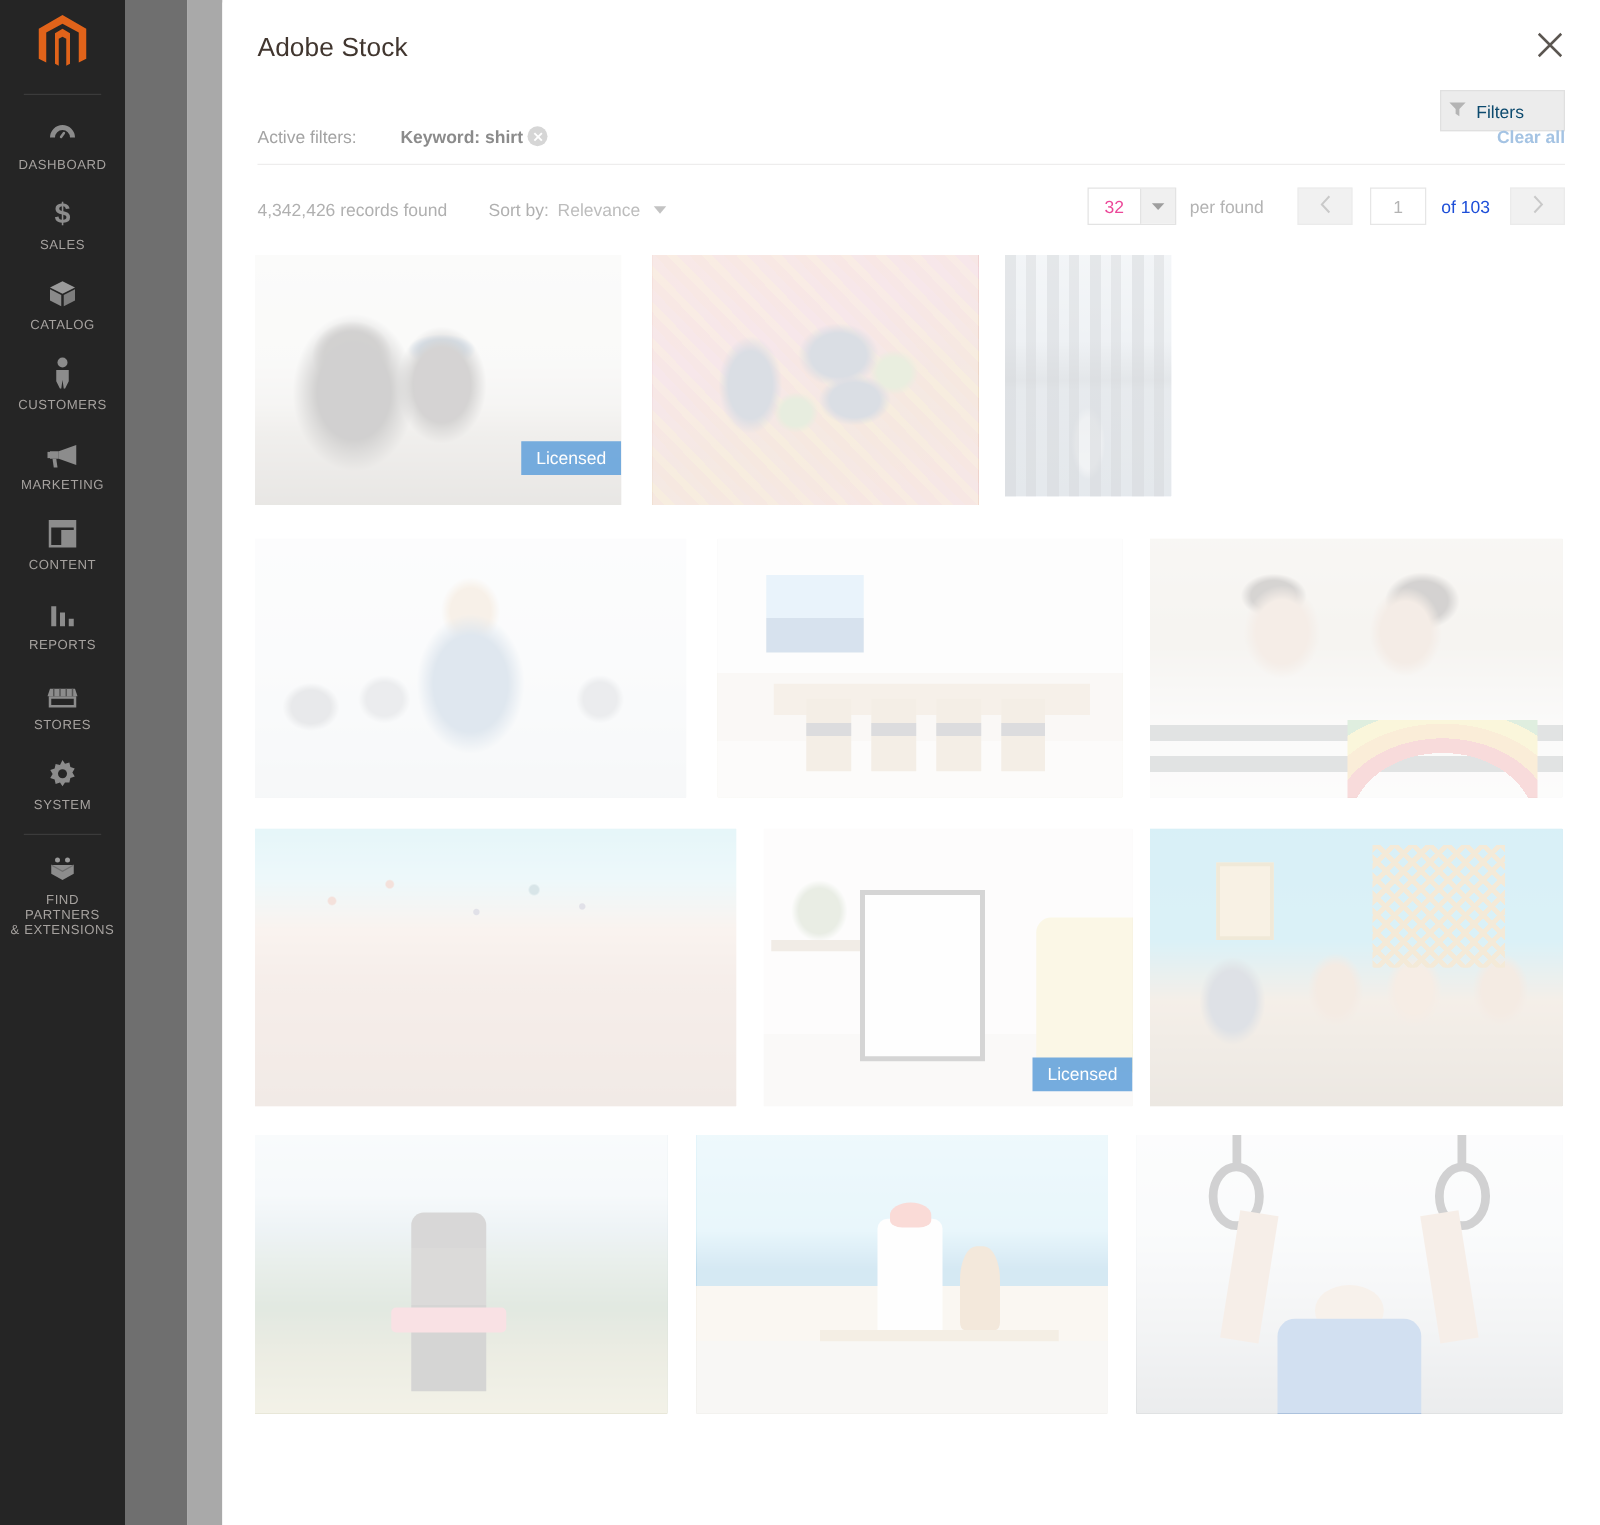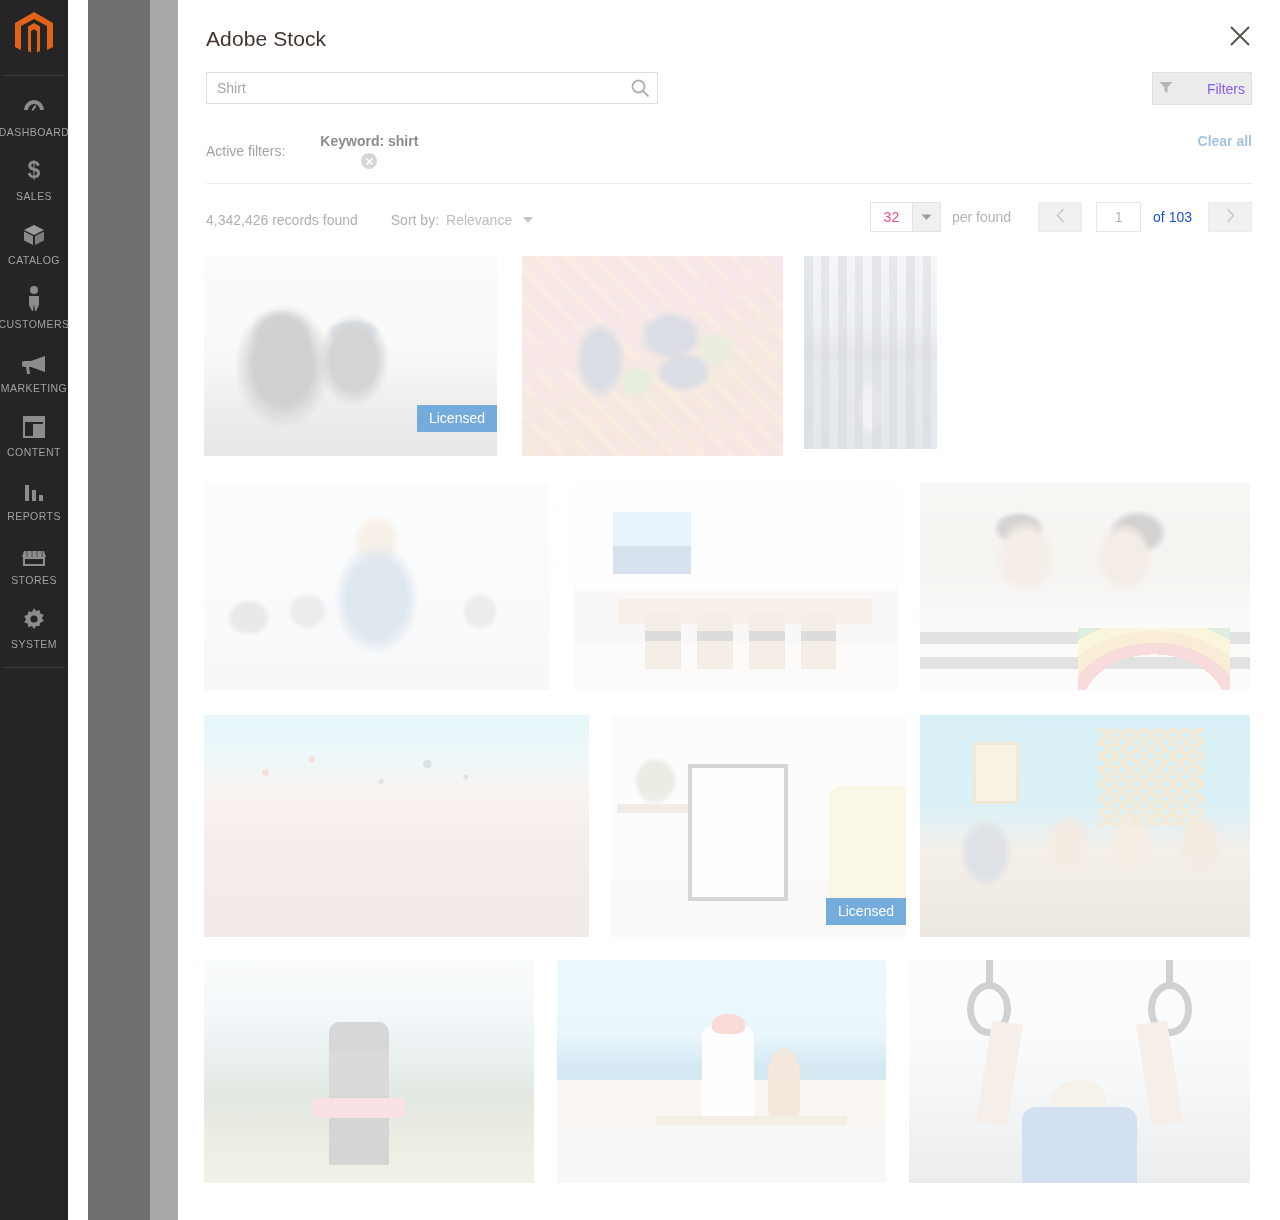--- a/index.html
+++ b/index.html
@@ -8,21 +8,21 @@
     width: 1280px; height: 1220px;
     overflow: hidden;
     font-family: "Liberation Sans", sans-serif;
     background: #ffffff;
   }
 
   
   #app { position: relative; width: 1280px; height: 1220px; background: #fff; }
 
   .admin-sidebar {
-    position: absolute; left: 0; top: 0; width: 68px; height: 1220px;
+    position: absolute; left: 0; top: 0; width: 100px; height: 1220px;
     background: #252525;
     display: flex; flex-direction: column; align-items: center;
   }
   .logo-wrap {
     height: 70px; display: flex; align-items: center; justify-content: center;
     width: 100%;
   }
   .logo-sep {
     width: 62px; height: 1px; background: #3b3b3b; margin: 5px 0 8px 0;
   }
@@ -99,35 +99,35 @@
   .search-input::placeholder { color: #a6a6a6; }
   .search-icon-btn {
     position: absolute; right: 4px; top: 3px;
     width: 28px; height: 26px; border: none; background: none; cursor: pointer;
     display: flex; align-items: center; justify-content: center; padding: 0;
   }
   .filters-btn {
     position: absolute; right: 28px; top: 0;
     width: 100px; height: 33px;
     background: #ececec; border: 1px solid #e0e0e0;
-    display: flex; align-items: center; justify-content: space-between; gap: 8px;
-    cursor: pointer; font-size: 14px; color: #8b5cf6;
+    display: flex; align-items: center; justify-content: flex-start; gap: 8px;
+    cursor: pointer; font-size: 14px; color: #0c4a6e;
     font-family: "Liberation Sans", sans-serif;
   }
 
   .filters-bar {
     margin: 29px 28px 0 28px;
     border-bottom: 1px solid #eeeded;
     padding-bottom: 14px;
     display: flex; align-items: center;
     position: relative;
   }
   .af-label { font-size: 14px; color: #a3a3a3; }
   .af-chip {
-    margin-left: 35px; display: flex; align-items: center; gap: 4px; flex-direction: column;
+    margin-left: 35px; display: flex; align-items: center; gap: 4px;
   }
   .af-chip-text { font-size: 14px; color: #8b8b8b; font-weight: bold; }
   .af-chip-x {
     width: 16px; height: 16px; border-radius: 50%; background: #d6d6d6;
     display: flex; align-items: center; justify-content: center; cursor: pointer;
   }
   .clear-all {
     position: absolute; right: 0; top: 0;
     font-size: 14px; color: #a4c3e3; text-decoration: none; font-weight: bold;
     cursor: pointer;
@@ -445,44 +445,47 @@
         <svg width="24" height="24" viewBox="0 0 24 24">
             <path d="M12 1l2 3 3.5-1 .8 3.6 3.5 1.2-1.9 3.2 1.9 3.2-3.5 1.2-.8 3.6L14 19l-2 3-2-3-3.5 1.2-.8-3.6L2.2 15.4 4.1 12.2 2.2 9 5.7 7.8 6.5 4.2 10 5z" fill="#8c8c8c"></path>
             <circle cx="12" cy="12" r="3.6" fill="#252525"></circle>
           </svg>
       </span>
       <span class="nav-label">SYSTEM</span>
     </a>
 
     <div class="nav-sep"></div>
 
+    <a class="nav-item">
+      <span class="nav-icon">
+        <svg width="26" height="24" viewBox="0 0 26 24">
+            <circle cx="9" cy="5" r="2" fill="#9a9a9a"></circle>
+            <circle cx="17" cy="5" r="2" fill="#9a9a9a"></circle>
+            <path d="M4 9h18v7l-9 5-9-5z" fill="#8c8c8c"></path>
+            <path d="M4 9l9 5 9-5" fill="none" stroke="#6e6e6e" stroke-width="1"></path>
+          </svg>
+      </span>
+      <span class="nav-label" style="white-space:pre-line">FIND PARTNERS
+&amp; EXTENSIONS</span>
+    </a>
   </nav>
 
   <div class="modal">
     <div class="modal-inner">
 
       <div class="modal-head">
         <h1 class="modal-title">Adobe Stock</h1>
         <button class="close-btn" aria-label="Close">
           <svg width="22" height="22" viewBox="0 0 22 22">
               <path d="M2 2 L20 20 M20 2 L2 20" stroke="#5b5651" stroke-width="2" fill="none"></path>
             </svg>
         </button>
       </div>
 
       <div class="search-row">
-        <div class="search-box">
-          <input class="search-input" type="text" value="Shirt" placeholder="Search" style="">
-          <button class="search-icon-btn" aria-label="Search">
-            <svg width="20" height="20" viewBox="0 0 20 20">
-                <circle cx="8.5" cy="8.5" r="6" fill="none" stroke="#b0b0b0" stroke-width="1.8"></circle>
-                <path d="M13 13 L18.5 18.5" stroke="#b0b0b0" stroke-width="1.8"></path>
-              </svg>
-          </button>
-        </div>
         <button class="filters-btn">
           <span>
             <svg width="14" height="13" viewBox="0 0 14 13">
                 <path d="M0.5 1h13l-5 5.2V12l-3-2V6.2z" fill="#b4b4b4"></path>
               </svg>
           </span>
           <span>Filters</span>
         </button>
       </div>
 

